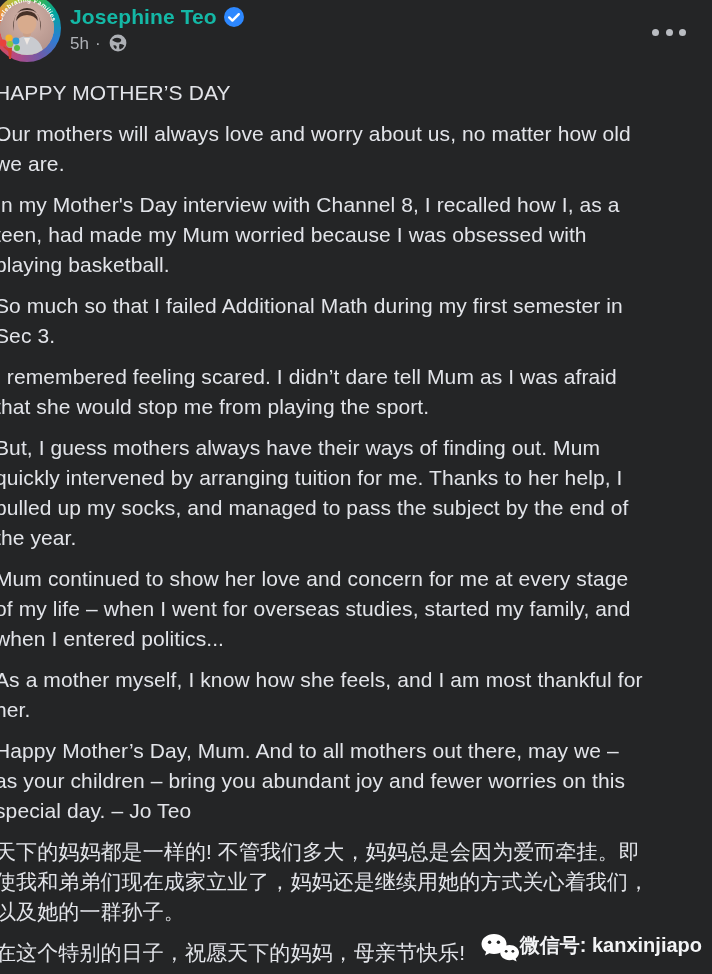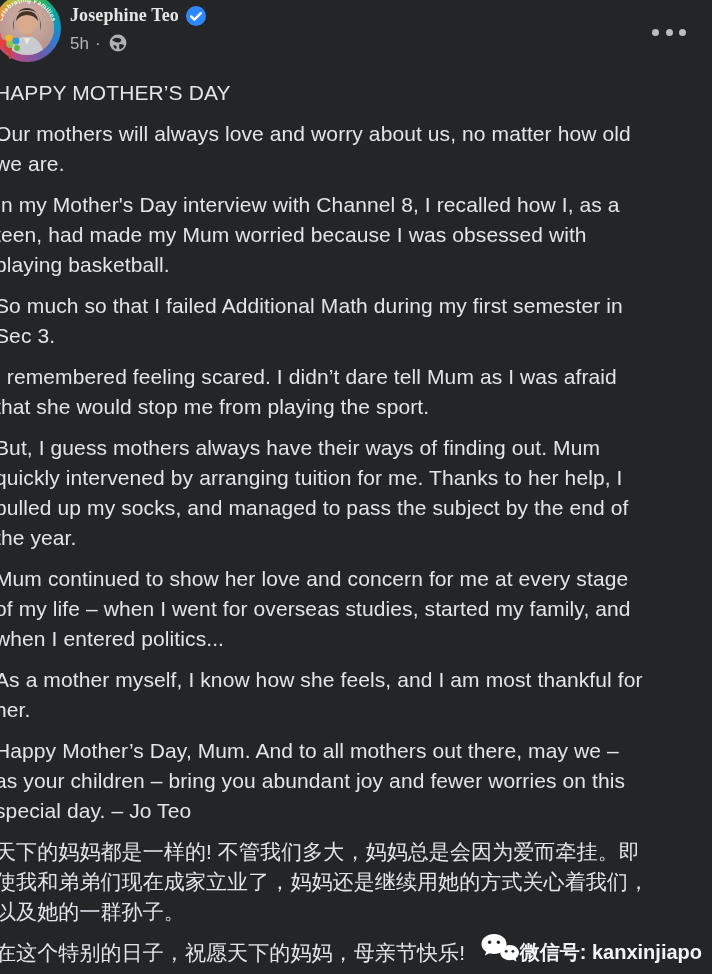--- a/index.html
+++ b/index.html
@@ -19,36 +19,36 @@
       #d84b57 330deg,#e2574b 360deg);
     cursor:pointer;
   }
   .avatar-photo{
     position:absolute;left:7px;top:7px;width:54px;height:54px;border-radius:50%;
     overflow:hidden;background:#bda096;
   }
   .avatar-frame-text{position:absolute;left:0;top:0;width:68px;height:68px;}
   .tree-icon{position:absolute;left:4px;bottom:2px;width:26px;height:28px;}
   .author-row{position:absolute;left:70px;top:5px;display:flex;align-items:center;gap:7px;cursor:pointer;}
-  .author-name{font-size:18px;font-weight:bold;color:#e5e5e5;letter-spacing:.1px;font-family:Liberation Serif, serif;}
+  .author-name{font-size:21px;font-weight:bold;color:#14b8a6;letter-spacing:.1px;}
   .badge{width:20px;height:20px;flex:0 0 auto;}
   .meta-row{position:absolute;left:70px;top:34px;display:flex;align-items:flex-start;gap:6px;color:#b0b3b8;font-size:17px;cursor:pointer;}
   .globe{width:18px;height:18px;margin-left:2px;}
   .menu-dots{position:absolute;right:24px;top:20px;width:34px;height:20px;display:flex;align-items:center;justify-content:space-between;cursor:pointer;padding:2px;}
   .menu-dots i{width:7px;height:7px;border-radius:50%;background:#b9bcc1;display:block;}
   
   .post{position:absolute;left:-5px;top:78px;width:706px;}
   .post p{
     margin:0 0 11px 0;
     font-size:21px;line-height:30px;color:#e2e4e9;
     white-space:pre-line;letter-spacing:.1px;
   }
   
   .watermark{
-    position:absolute;right:10px;bottom:8px;display:flex;align-items:flex-end;gap:0;
+    position:absolute;right:10px;bottom:8px;display:flex;align-items:flex-start;gap:0;
     color:#f2f3f5;font-size:20px;font-weight:bold;
   }
   .wechat-icon{width:40px;height:34px;flex:0 0 auto;}
 </style>
 </head>
 <body>
 
 <div class="header">
 
   <div class="avatar-wrap">

